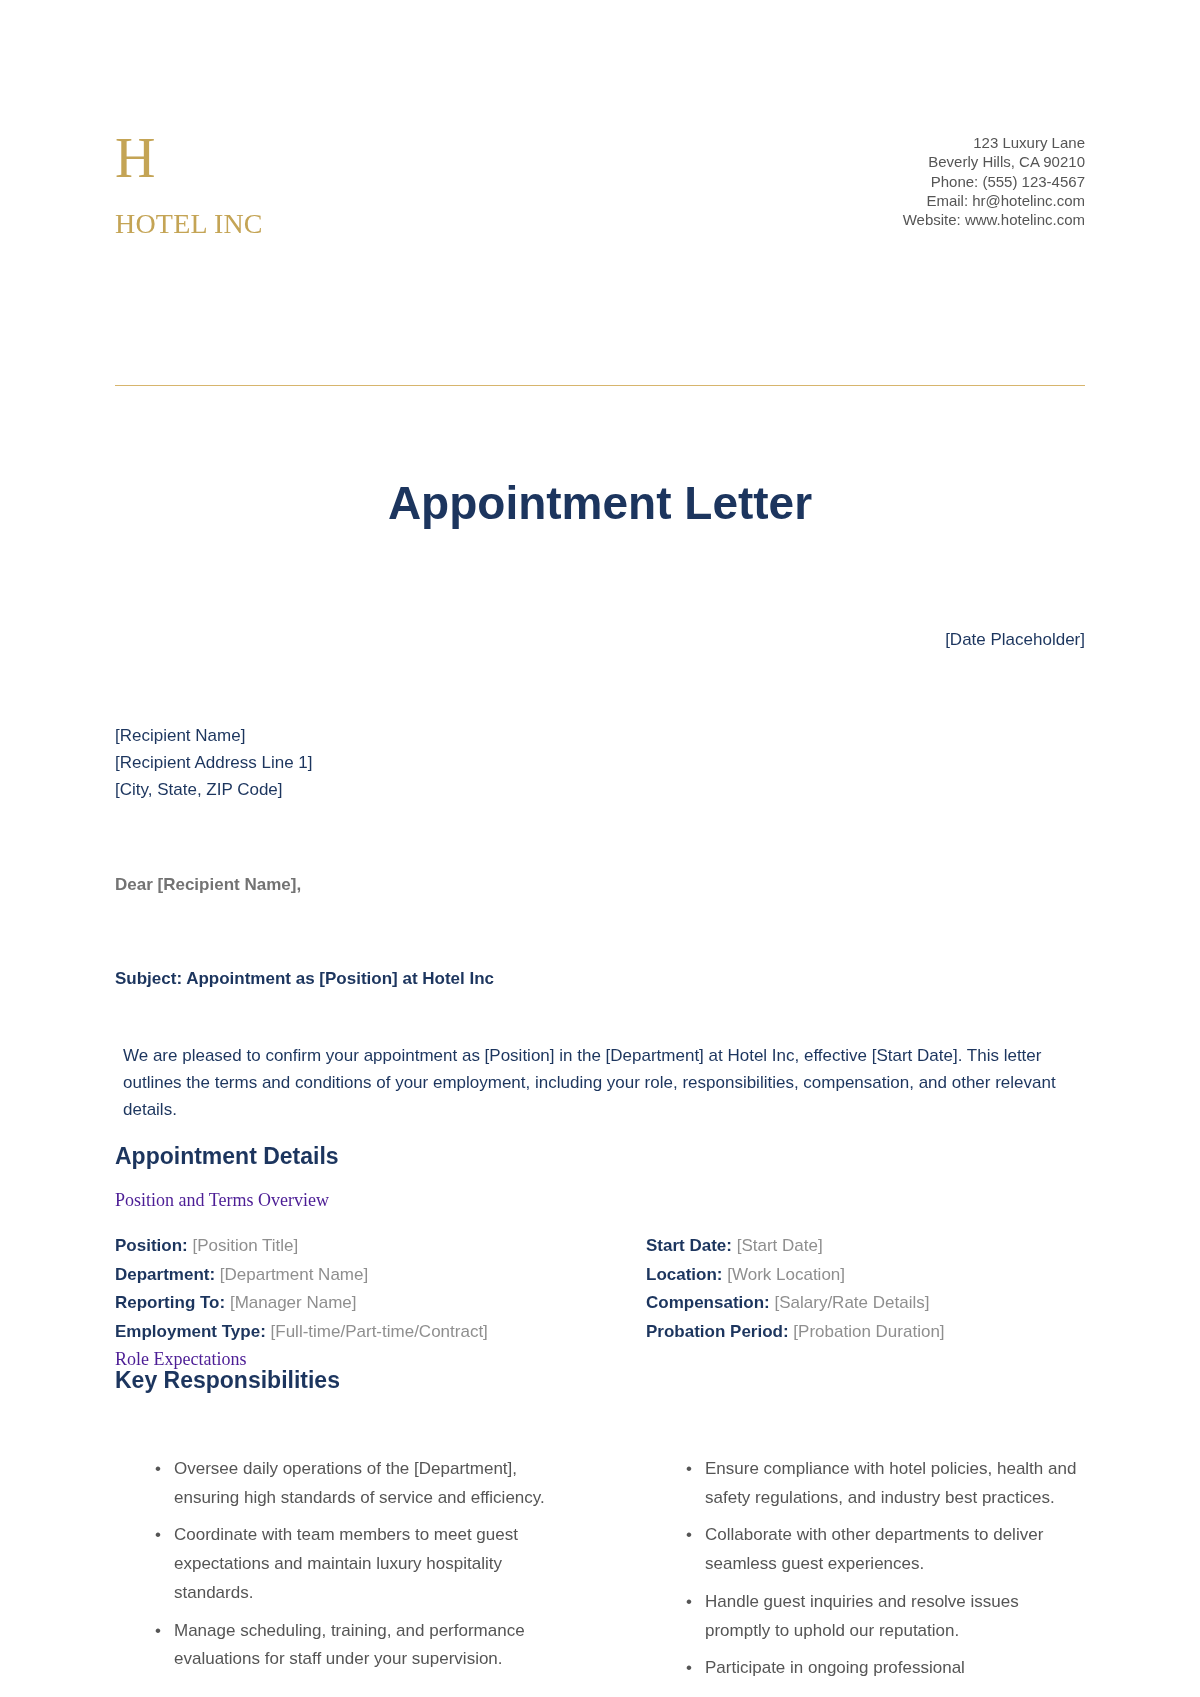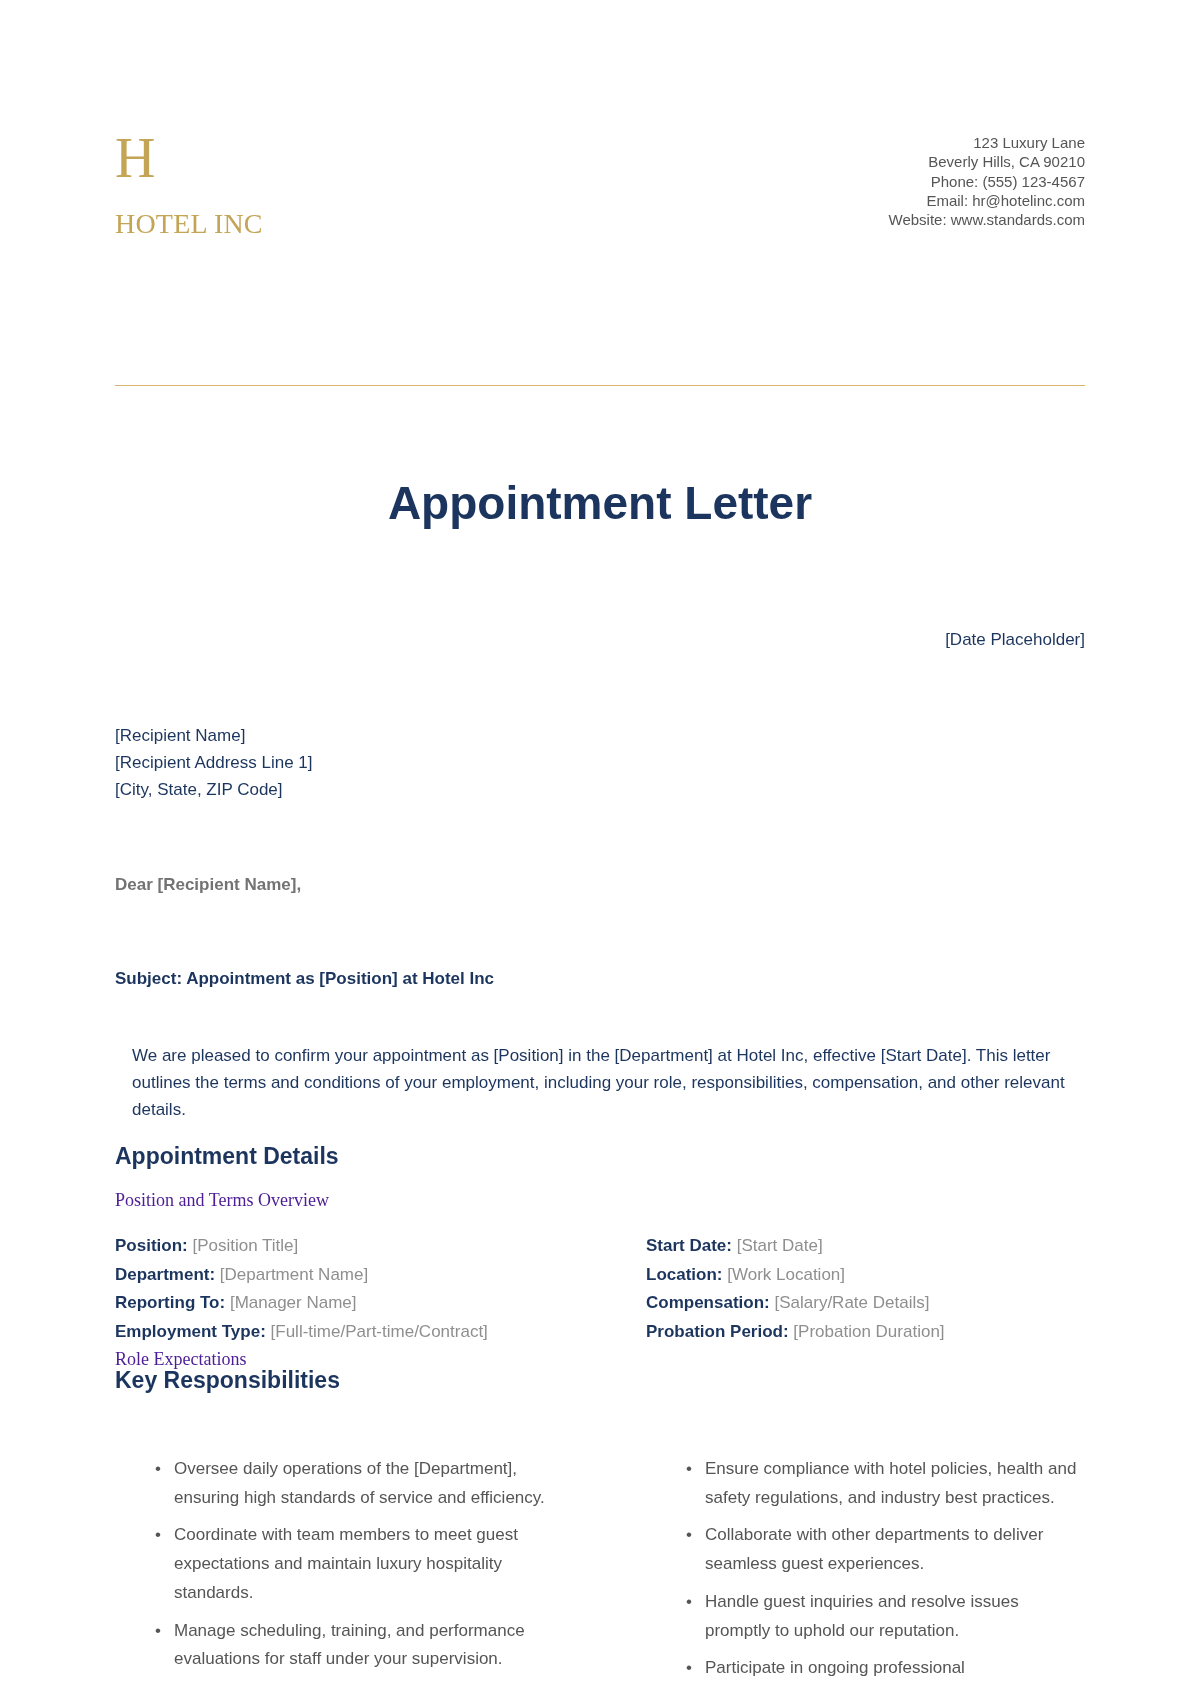--- a/index.html
+++ b/index.html
@@ -16,21 +16,21 @@
 
   .title { position: absolute; left: 0; top: 475px; width: 970px; text-align: center; font-size: 46px; font-weight: bold; color: #1c355e; line-height: 56px; }
 
   .date { position: absolute; right: 0; top: 628px; font-size: 17px; color: #1c355e; line-height: 24px; }
 
   .recipient { position: absolute; left: 0; top: 722px; font-size: 17px; line-height: 27px; color: #1c355e; }
 
   .salutation { position: absolute; left: 0; top: 873px; font-size: 17px; font-weight: bold; color: #737373; line-height: 24px; }
   .subject { position: absolute; left: 0; top: 947px; font-size: 17px; font-weight: bold; color: #1c355e; line-height: 24px; margin-top: 20px; }
 
-  .intro { position: absolute; left: 17px; top: 1042px; width: 970px; font-size: 17px; line-height: 27px; color: #1c355e; margin: 0; }
+  .intro { position: absolute; left: 8px; top: 1042px; width: 970px; font-size: 17px; line-height: 27px; color: #1c355e; margin: 0; }
 
   .section-heading { position: absolute; left: 0; font-size: 23px; font-weight: bold; color: #1c355e; line-height: 30px; }
   .section-sub { position: absolute; left: 0; font-family: "Liberation Serif", serif; font-size: 18px; color: #4c1d95; line-height: 24px; }
 
   .details { position: absolute; left: 0; top: 1232px; width: 970px; }
   .details-col { position: absolute; top: 0; }
   .details-col.left { left: 0; }
   .details-col.right { left: 531px; }
   .detail-row { font-size: 17px; line-height: 28.7px; white-space: nowrap; }
   .detail-label { font-weight: bold; color: #1c355e; }
@@ -49,21 +49,21 @@
 <div class="page">
 
   <div class="header">
     <div class="logo-mark">H</div>
     <div class="logo-name">HOTEL INC</div>
     <div class="contact">
       <div>123 Luxury Lane</div>
       <div>Beverly Hills, CA 90210</div>
       <div>Phone: (555) 123-4567</div>
       <div>Email: hr@hotelinc.com</div>
-      <div>Website: www.standards.com</div>
+      <div>Website: www.hotelinc.com</div>
     </div>
   </div>
 
   <div class="divider"></div>
 
   <div class="title">Appointment Letter</div>
 
   <div class="date">[Date Placeholder]</div>
 
   <div class="recipient">

